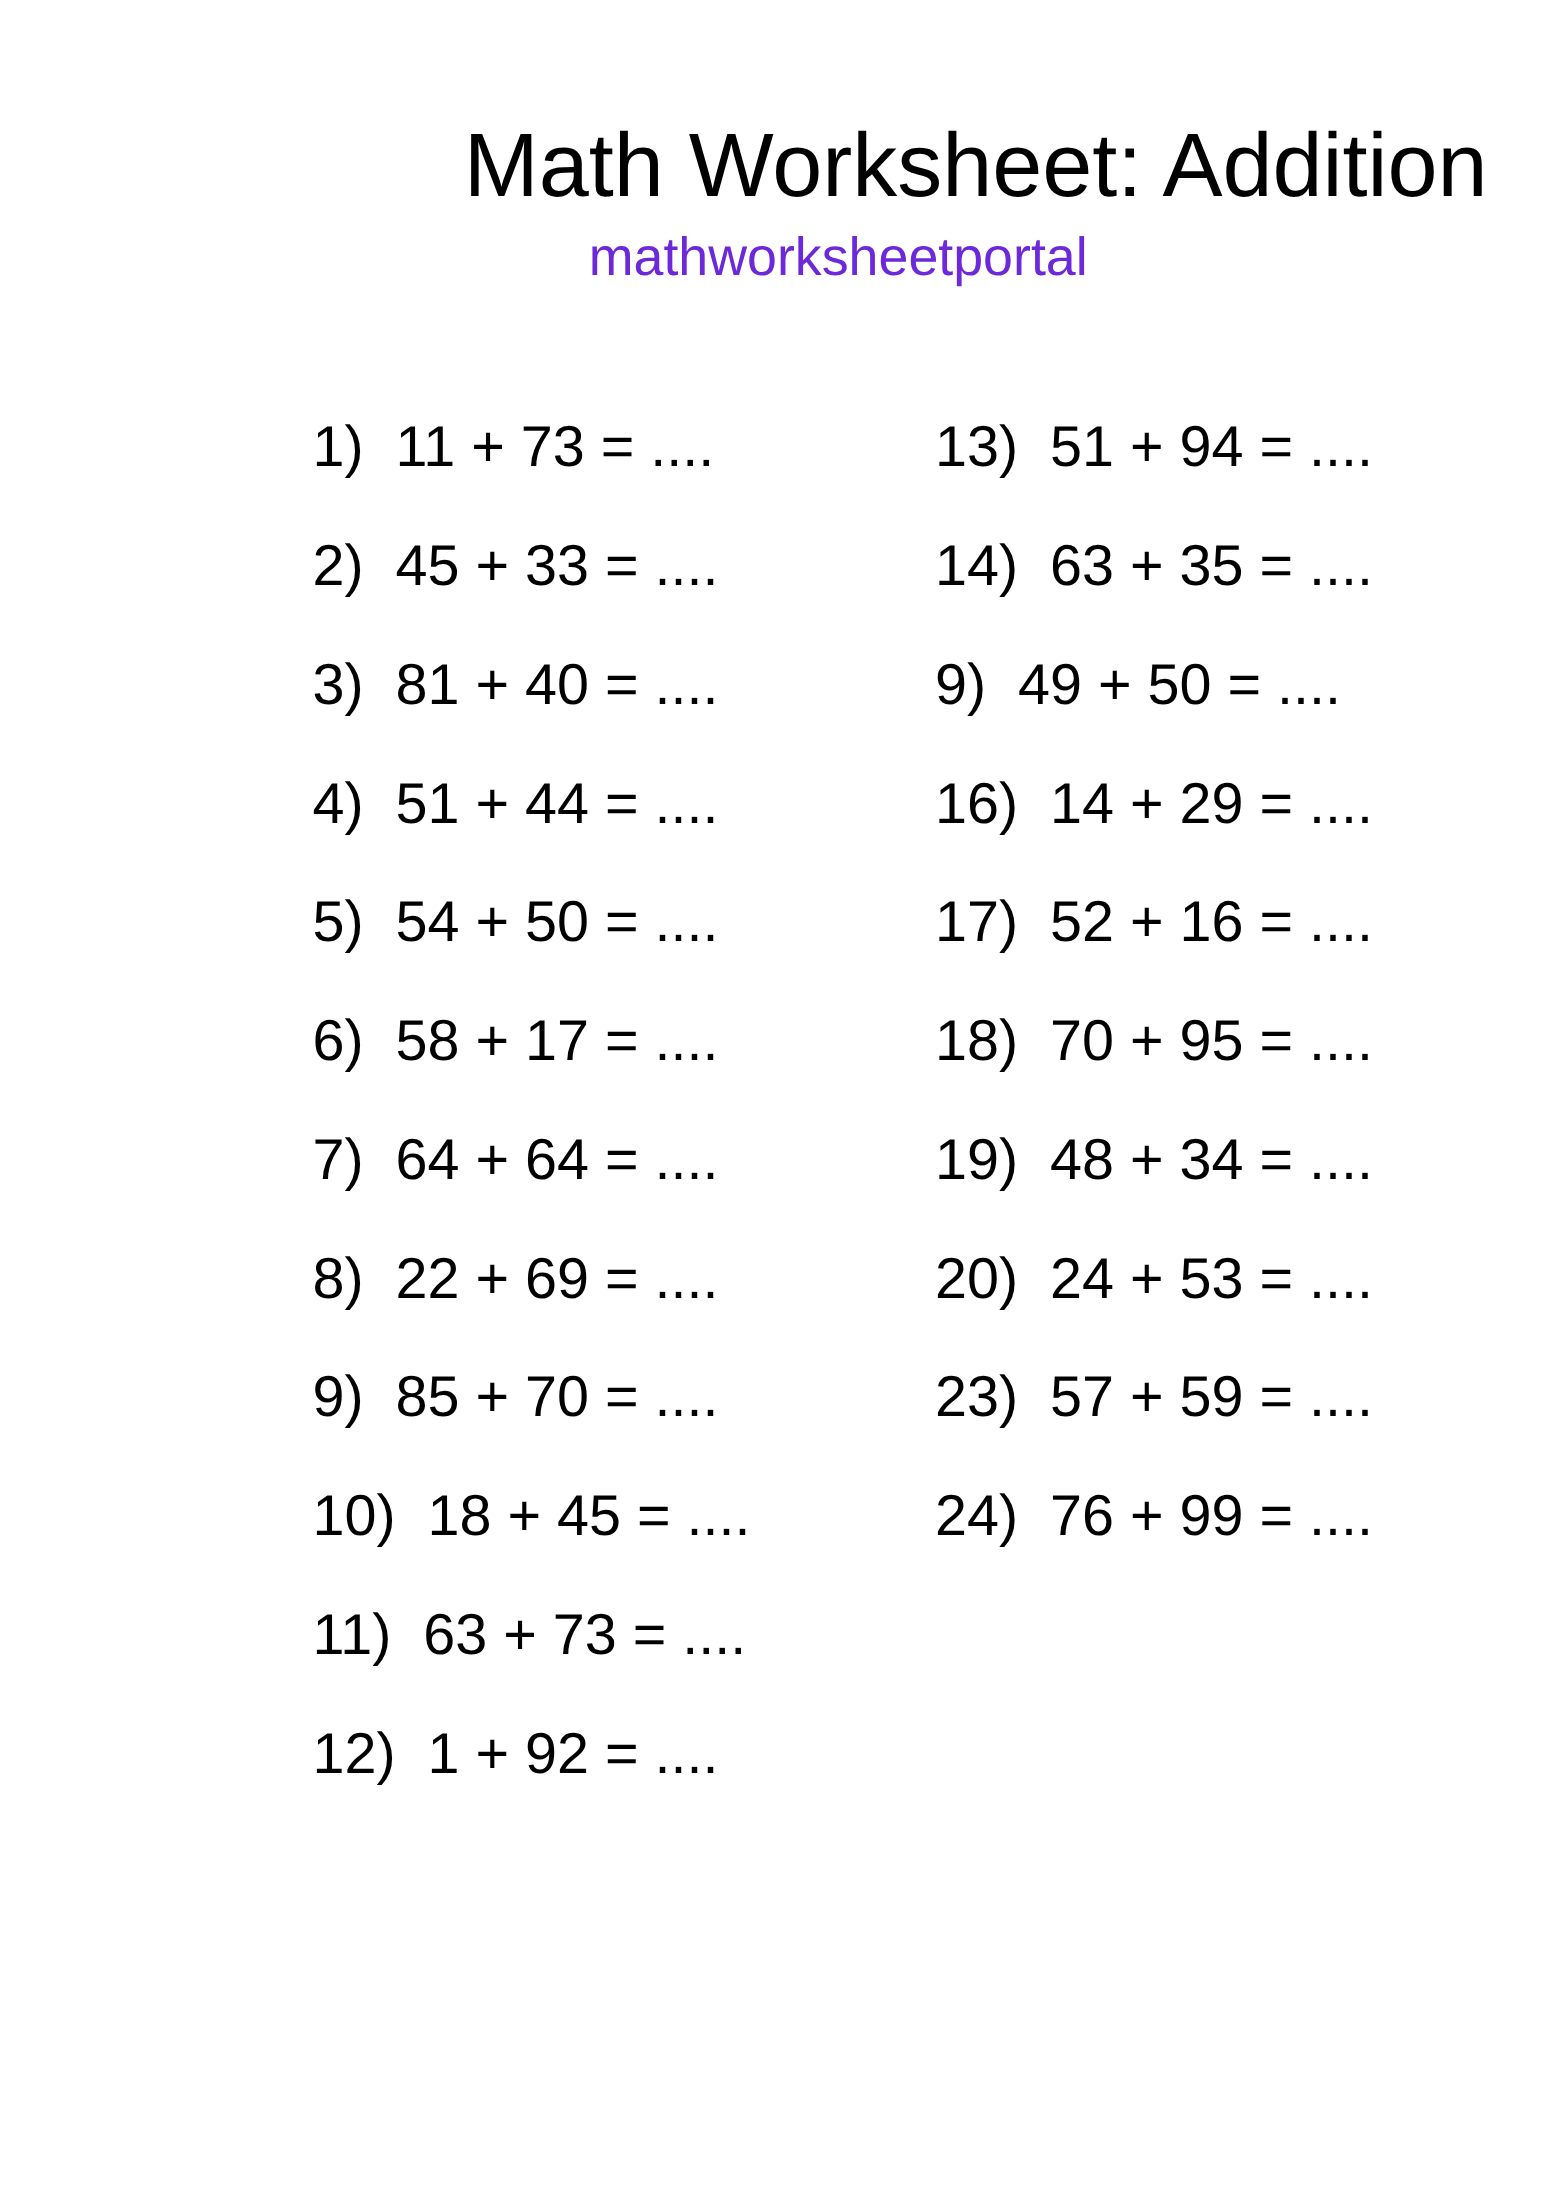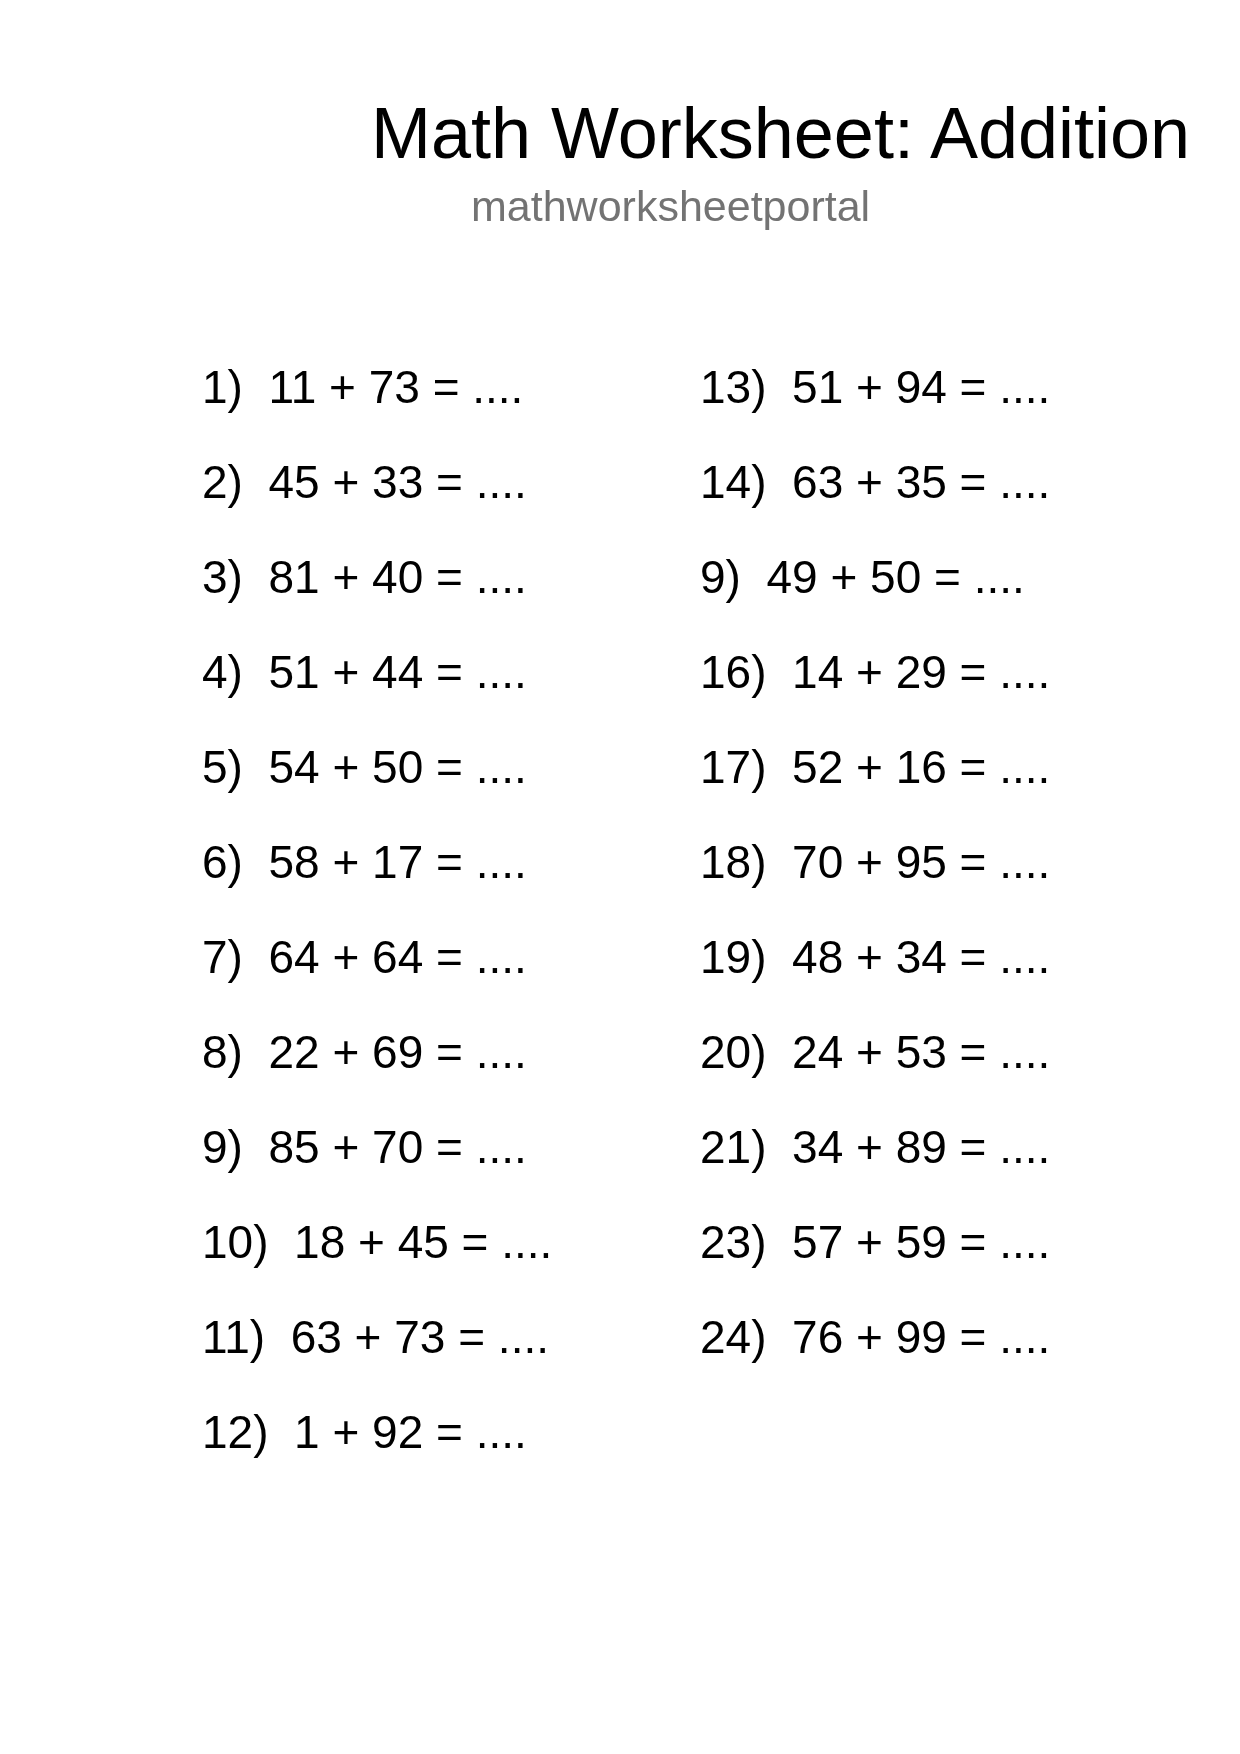--- a/index.html
+++ b/index.html
@@ -24,25 +24,26 @@
       white-space: nowrap;
       color: #000000;
     }
     .subtitle {
       position: absolute;
       left: 471px;
       top: 181px;
       font-size: 43px;
       line-height: 50px;
       white-space: nowrap;
-      color: #737373;
+      color: #6d28d9;
     }
     .column {
       position: absolute;
-      top: 360px;
+      top: 330px;
+      margin-left: 48px;
     }
     .column.left { left: 202px; }
     .column.right { left: 700px; }
     .problem {
       height: 95px;
       font-size: 46px;
       line-height: 54px;
       white-space: pre;
       color: #000000;
     }
@@ -69,16 +70,15 @@
   </div>
 <div class="column right">
     <div class="problem"><span>13)</span>  <span>51</span> <span>+</span> <span>94</span> <span>=</span> <span>....</span></div>
     <div class="problem"><span>14)</span>  <span>63</span> <span>+</span> <span>35</span> <span>=</span> <span>....</span></div>
     <div class="problem"><span>9)</span>  <span>49</span> <span>+</span> <span>50</span> <span>=</span> <span>....</span></div>
     <div class="problem"><span>16)</span>  <span>14</span> <span>+</span> <span>29</span> <span>=</span> <span>....</span></div>
     <div class="problem"><span>17)</span>  <span>52</span> <span>+</span> <span>16</span> <span>=</span> <span>....</span></div>
     <div class="problem"><span>18)</span>  <span>70</span> <span>+</span> <span>95</span> <span>=</span> <span>....</span></div>
     <div class="problem"><span>19)</span>  <span>48</span> <span>+</span> <span>34</span> <span>=</span> <span>....</span></div>
     <div class="problem"><span>20)</span>  <span>24</span> <span>+</span> <span>53</span> <span>=</span> <span>....</span></div>
-    <div class="problem"><span>21)</span>  <span>34</span> <span>+</span> <span>89</span> <span>=</span> <span>....</span></div>
     <div class="problem"><span>23)</span>  <span>57</span> <span>+</span> <span>59</span> <span>=</span> <span>....</span></div>
     <div class="problem"><span>24)</span>  <span>76</span> <span>+</span> <span>99</span> <span>=</span> <span>....</span></div>
   </div>
 
 </body></html>

